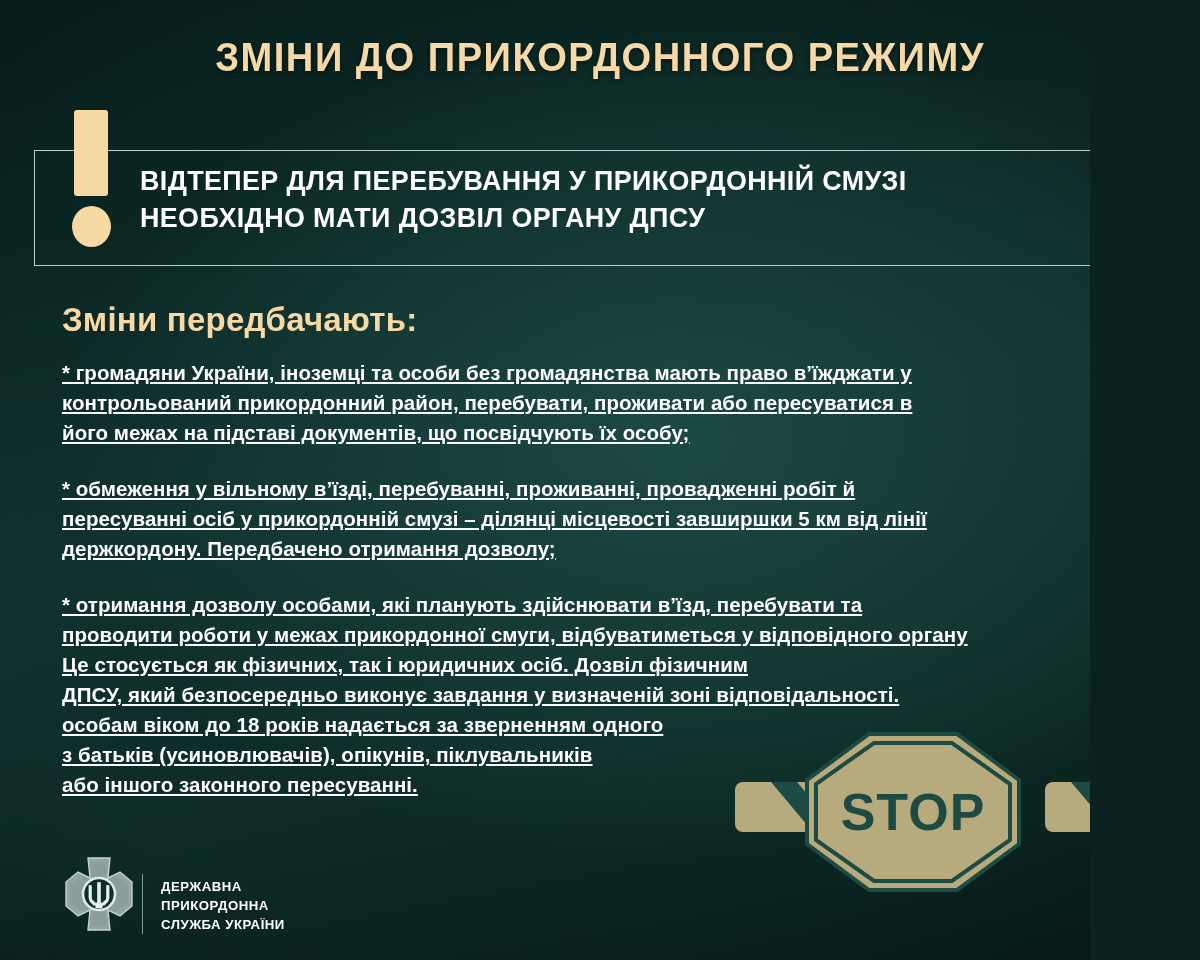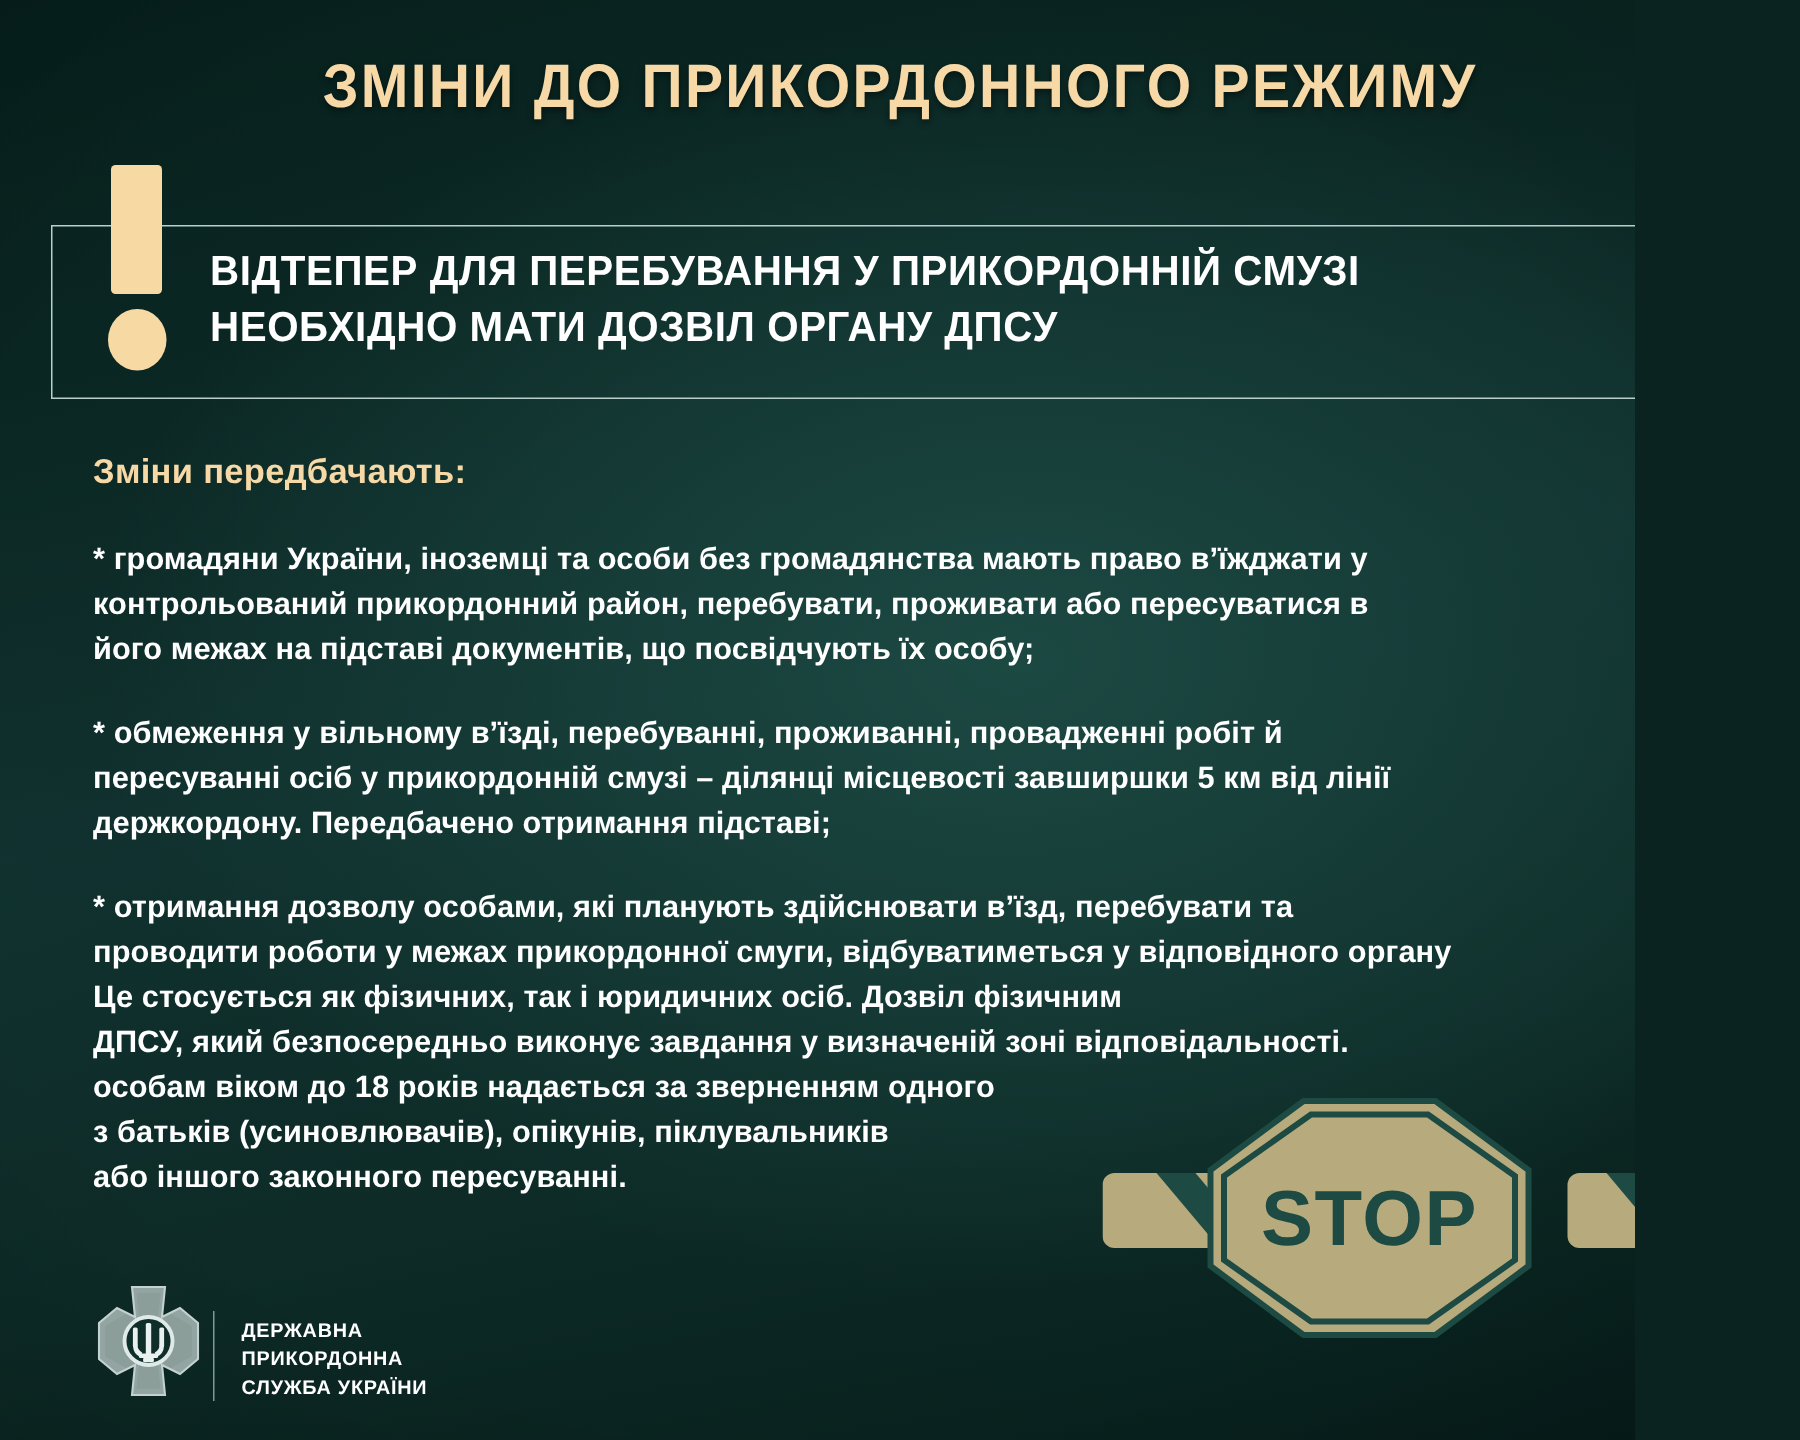--- a/index.html
+++ b/index.html
@@ -108,35 +108,36 @@
     z-index: 6;
   }
   #callout-text .cl { display: block; white-space: nowrap; }
 
   
   #subhead {
     position: absolute;
     left: 62px;
     top: 301px;
     color: #f6d9a6;
-    font-size: 23px;
+    font-size: 33px;
     font-weight: bold;
     letter-spacing: 0.2px;
   }
 
   #body {
     position: absolute;
     left: 62px;
     top: 358px;
     width: 1090px;
     color: #ffffff;
     font-size: 20.5px;
     font-weight: bold;
     line-height: 30px;
     letter-spacing: 0.05px;
+    text-decoration: underline;
   }
   #body .para { margin: 0 0 26px 0; }
   #body .para:last-child { margin-bottom: 0; }
   #body .ln { display: block; white-space: nowrap; }
 
   
   #stop-graphic {
     position: absolute;
     left: 735px;
     top: 712px;
@@ -196,21 +197,21 @@
 
   <div id="body" class="layer">
     <div class="para">
       <span class="ln">* громадяни України, іноземці та особи без громадянства мають право в’їжджати у</span>
       <span class="ln">контрольований прикордонний район, перебувати, проживати або пересуватися в</span>
       <span class="ln">його межах на підставі документів, що посвідчують їх особу;</span>
     </div>
     <div class="para">
       <span class="ln">* обмеження у вільному в’їзді, перебуванні, проживанні, провадженні робіт й</span>
       <span class="ln">пересуванні осіб у прикордонній смузі – ділянці місцевості завширшки 5 км від лінії</span>
-      <span class="ln">держкордону. Передбачено отримання підставі;</span>
+      <span class="ln">держкордону. Передбачено отримання дозволу;</span>
     </div>
     <div class="para">
       <span class="ln">* отримання дозволу особами, які планують здійснювати в’їзд, перебувати та</span>
       <span class="ln">проводити роботи у межах прикордонної смуги, відбуватиметься у відповідного органу</span>
       <span class="ln">Це стосується як фізичних, так і юридичних осіб. Дозвіл фізичним</span>
       <span class="ln">ДПСУ, який безпосередньо виконує завдання у визначеній зоні відповідальності.</span>
       <span class="ln">особам віком до 18 років надається за зверненням одного</span>
       <span class="ln">з батьків (усиновлювачів), опікунів, піклувальників</span>
       <span class="ln">або іншого законного пересуванні.</span>
     </div>

